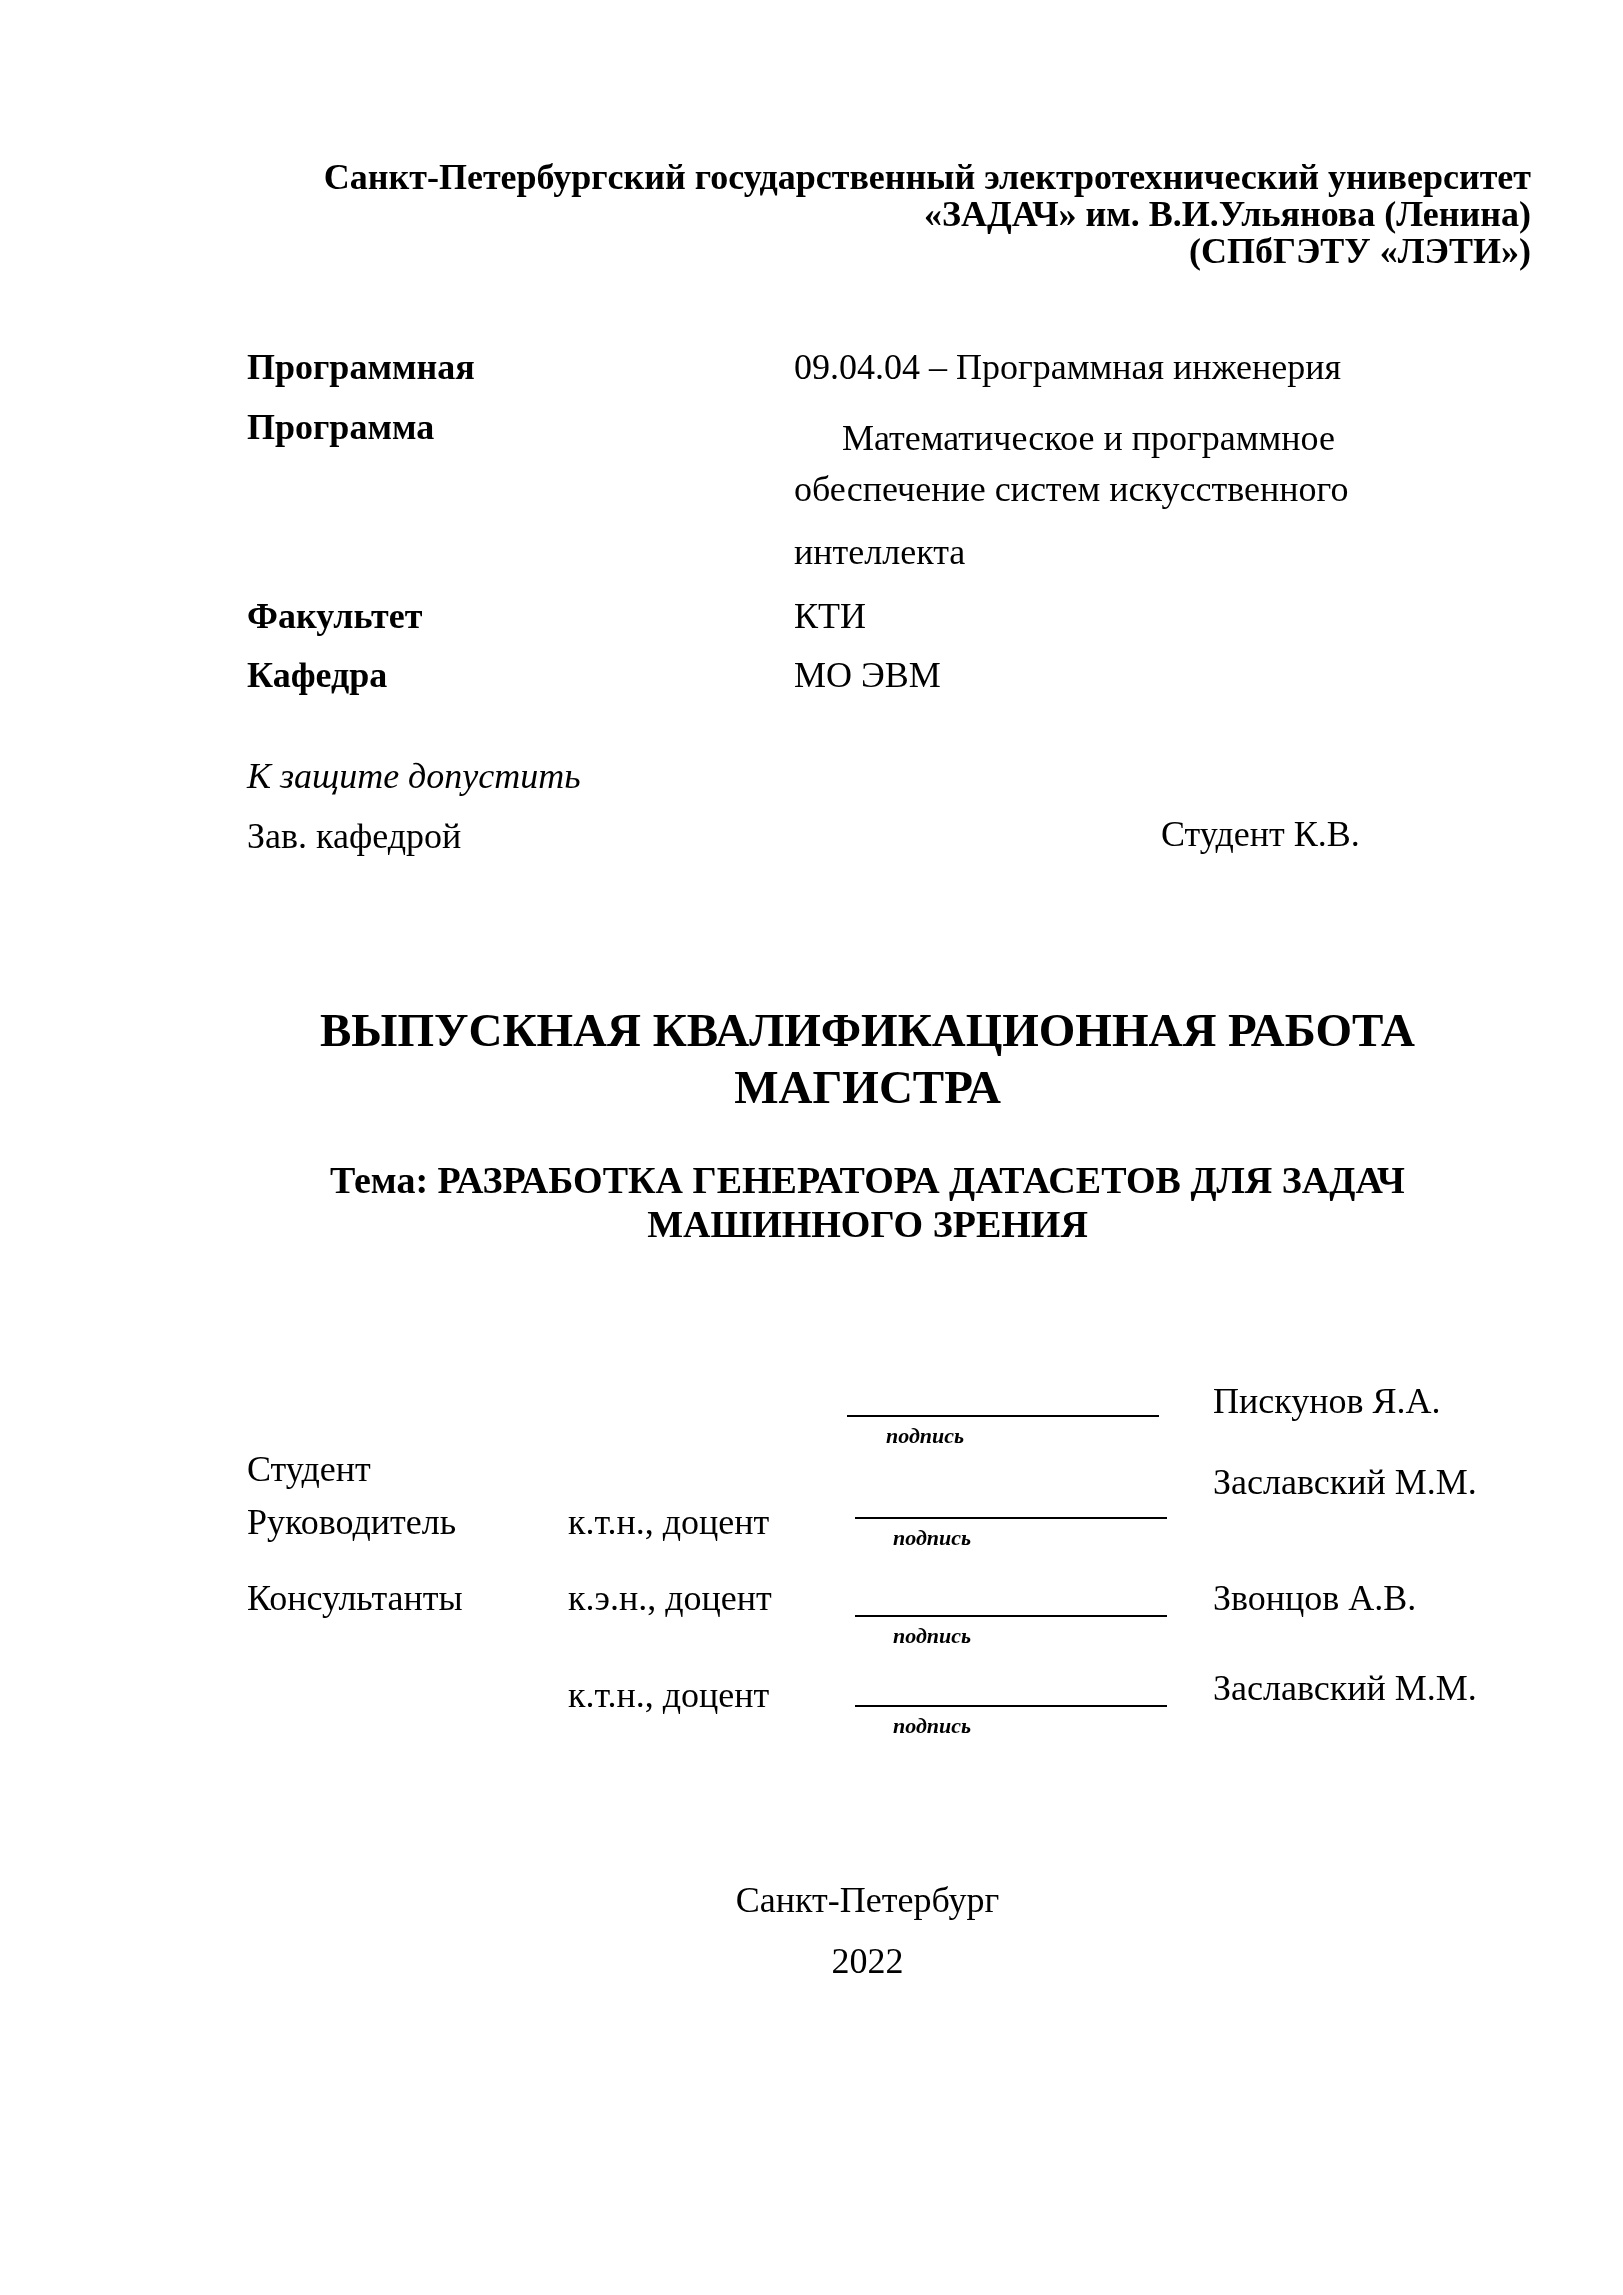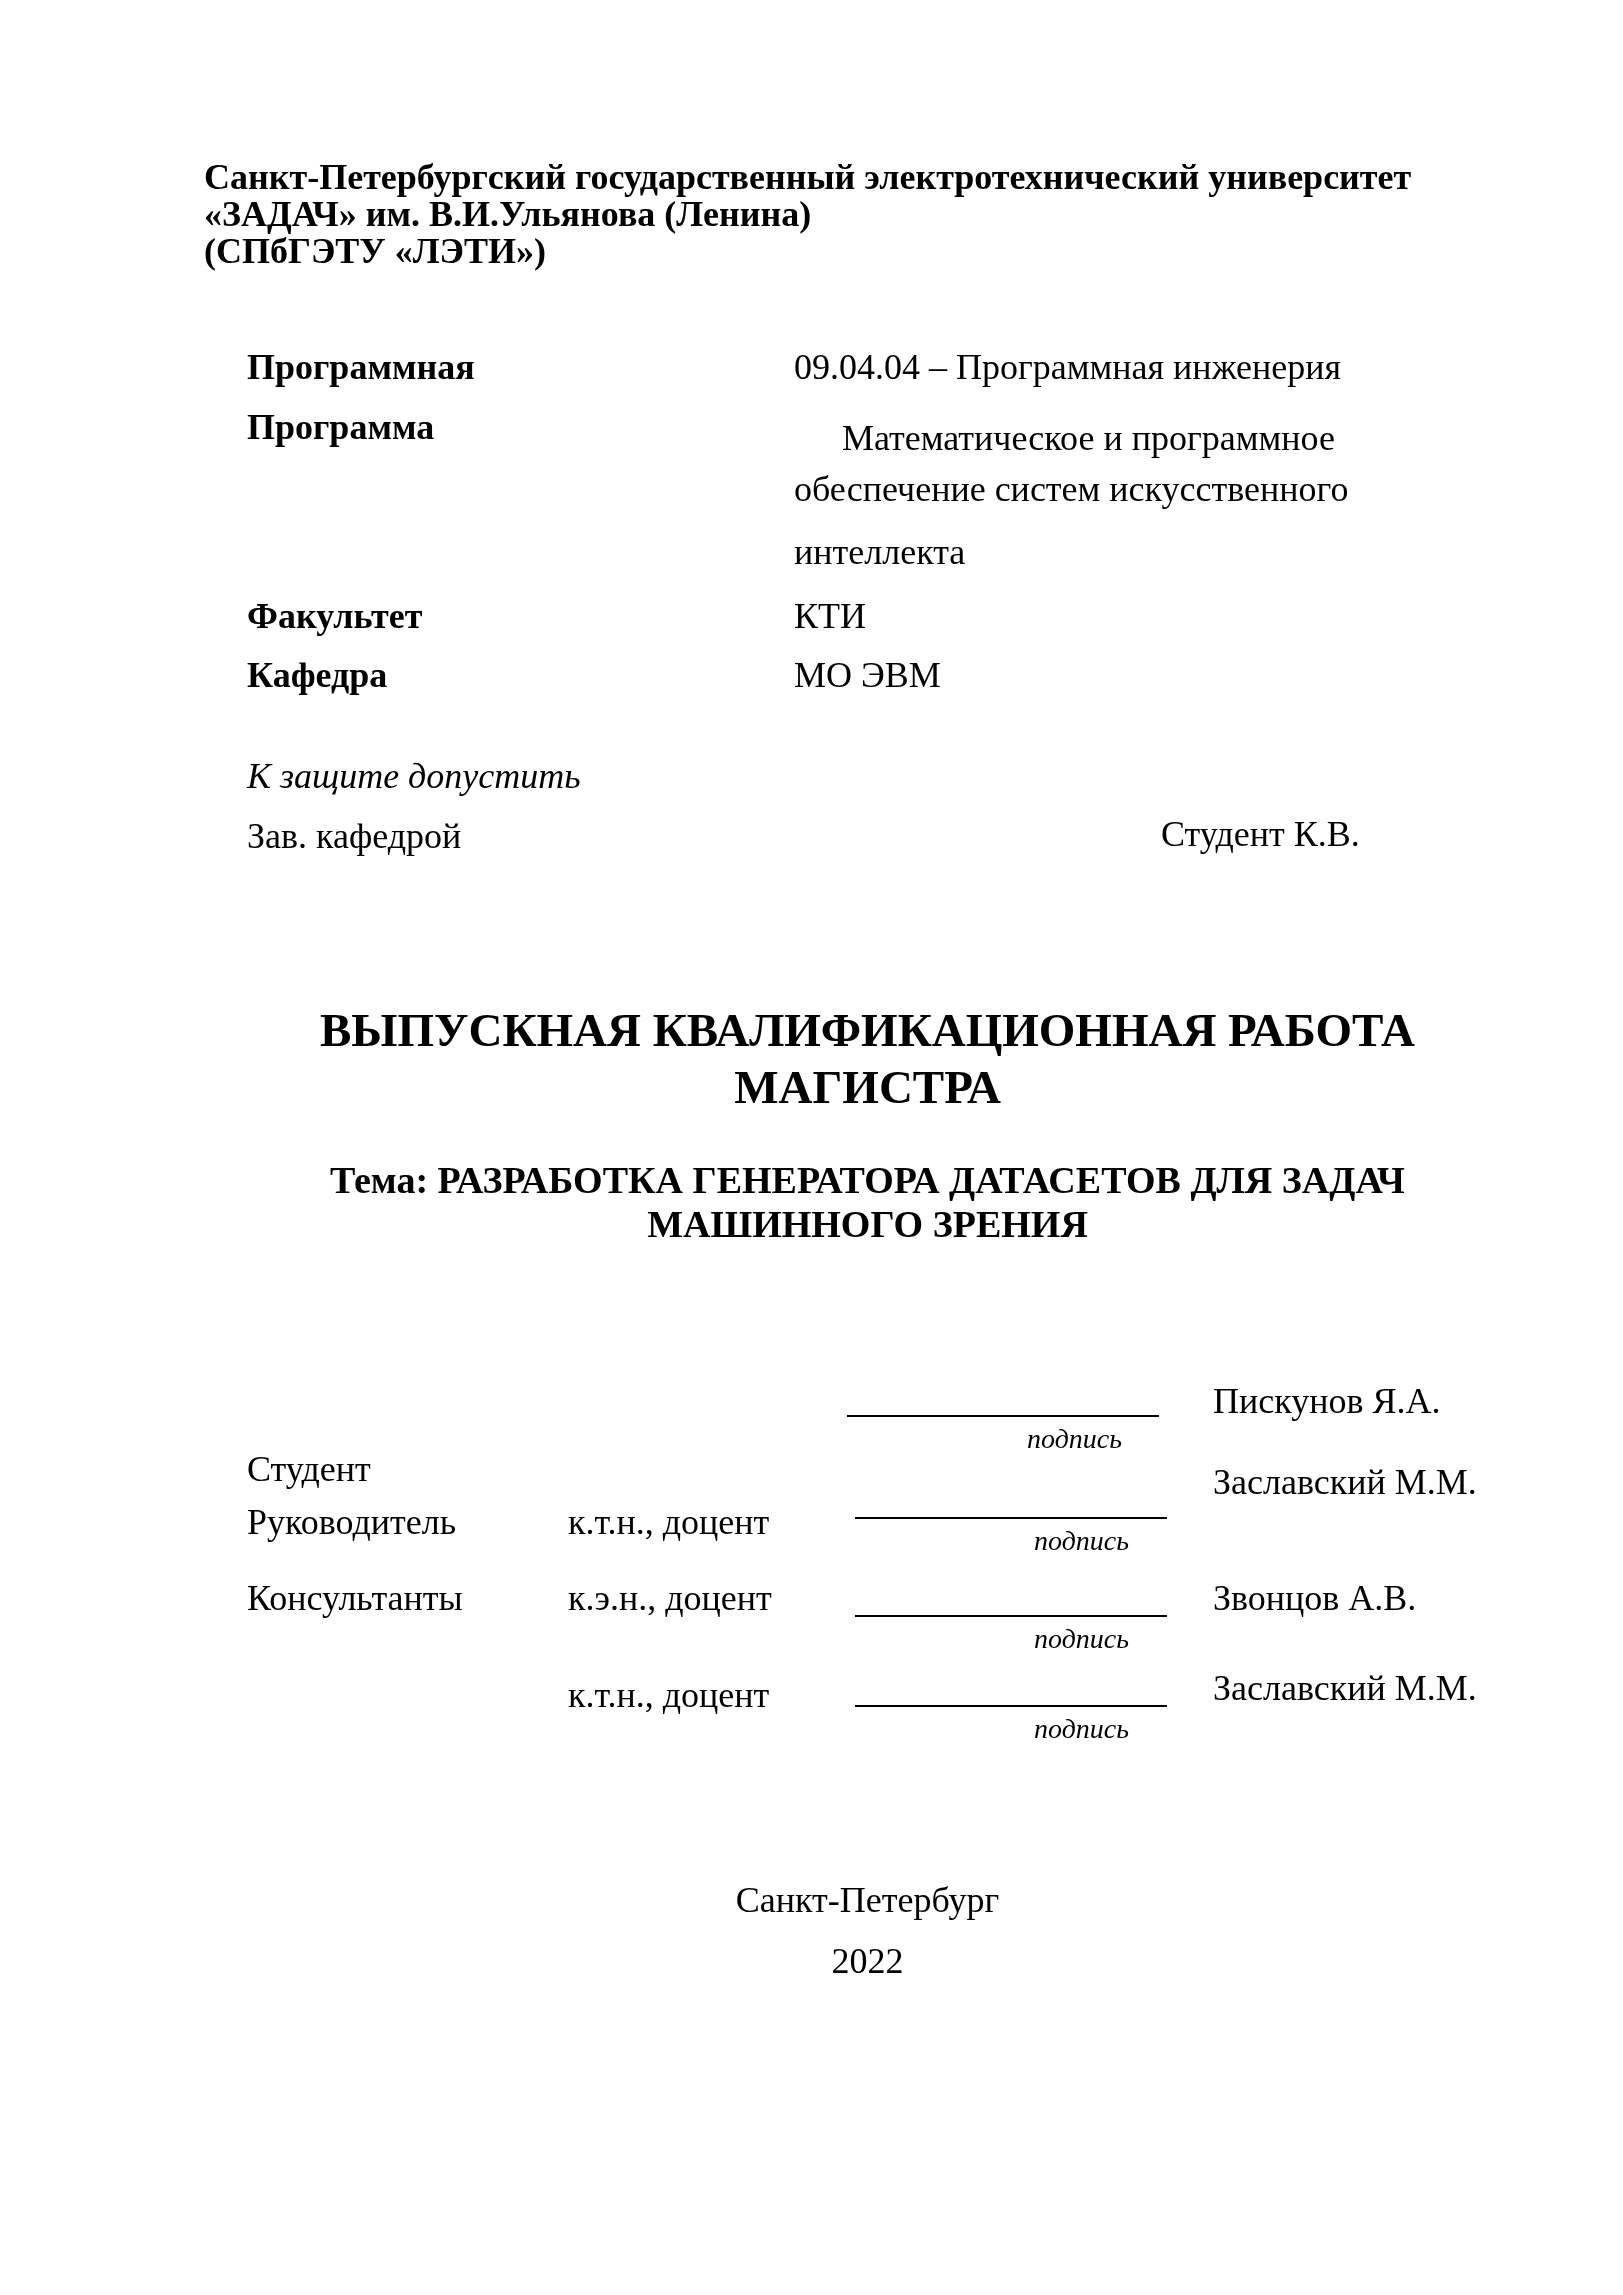--- a/index.html
+++ b/index.html
@@ -15,35 +15,36 @@
     color: #000000;
     font-family: "Liberation Serif", "DejaVu Serif", serif;
     font-size: 36px;
     line-height: 1.15;
     overflow: hidden;
   }
   .abs { position: absolute; white-space: nowrap; }
   .b { font-weight: bold; }
   .i { font-style: italic; }
   .hdr {
-    left: 204px; width: 1327px; text-align: left;
+    left: 204px; width: 1327px; text-align: right;
     font-weight: bold; line-height: 37px;
   }
   .title-line { left: 204px; width: 1327px; text-align: center; font-weight: bold; font-size: 47px; }
   .topic-line { left: 204px; width: 1327px; text-align: center; font-weight: bold; font-size: 38px; }
   .sig-line {
     height: 0;
     border-top: 2.4px solid #000000;
     width: 312px;
   }
   .sig-caption {
     width: 236px;
-    text-align: right;
+    text-align: left;
     font-style: italic;
-    font-size: 28px;
+    font-size: 22px;
+    font-weight: bold;
   }
   .footer-line { left: 204px; width: 1327px; text-align: center; }
 </style>
 </head>
 <body>
 
 <div class="page">
 
   <div class="abs hdr" style="top:159px;">
     <div>Санкт-Петербургский государственный электротехнический университет</div>

